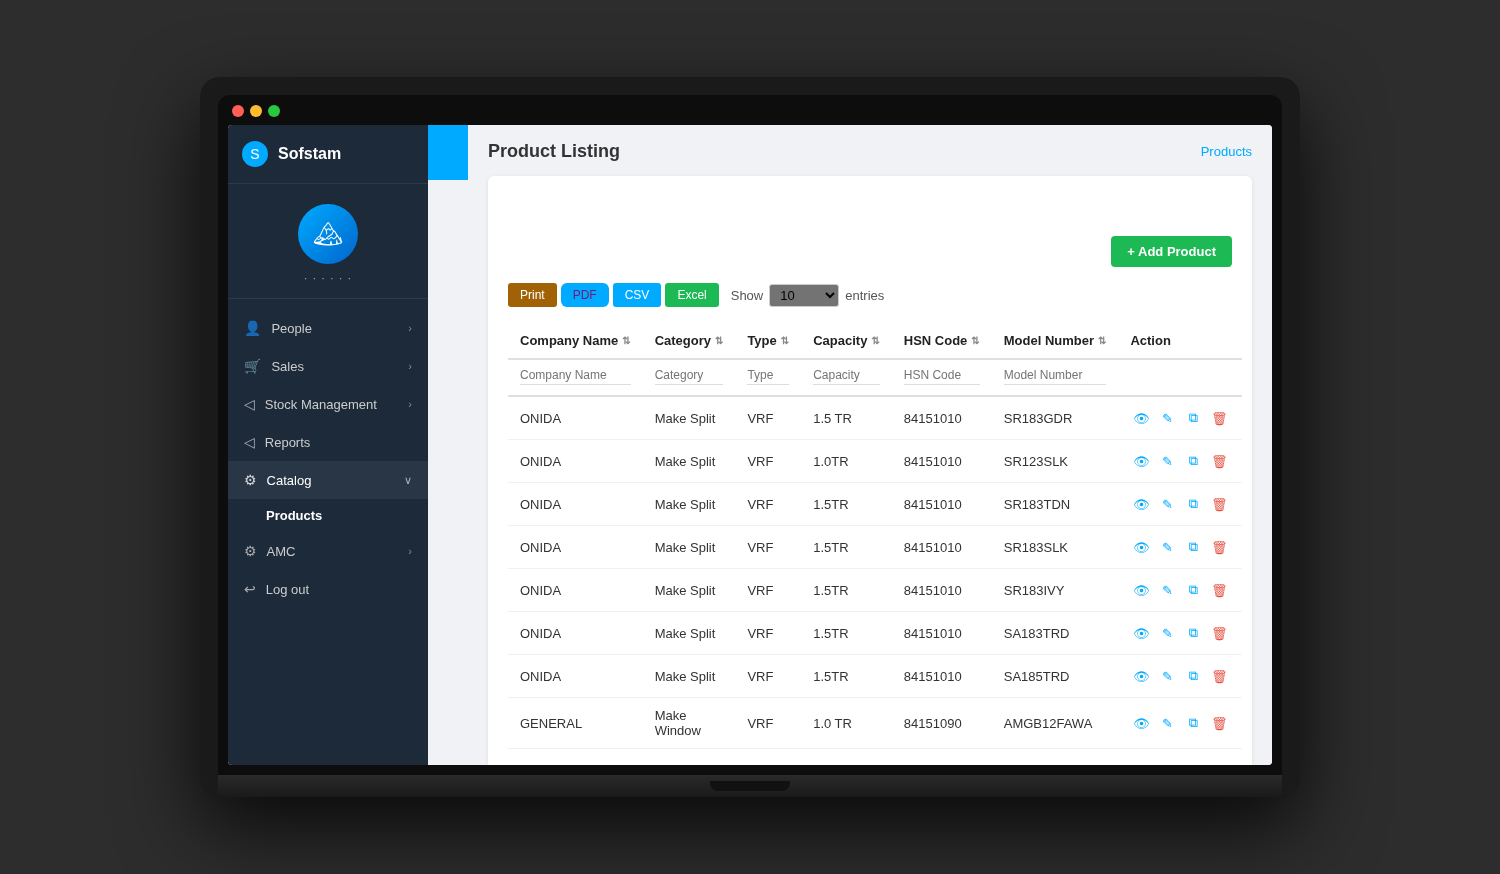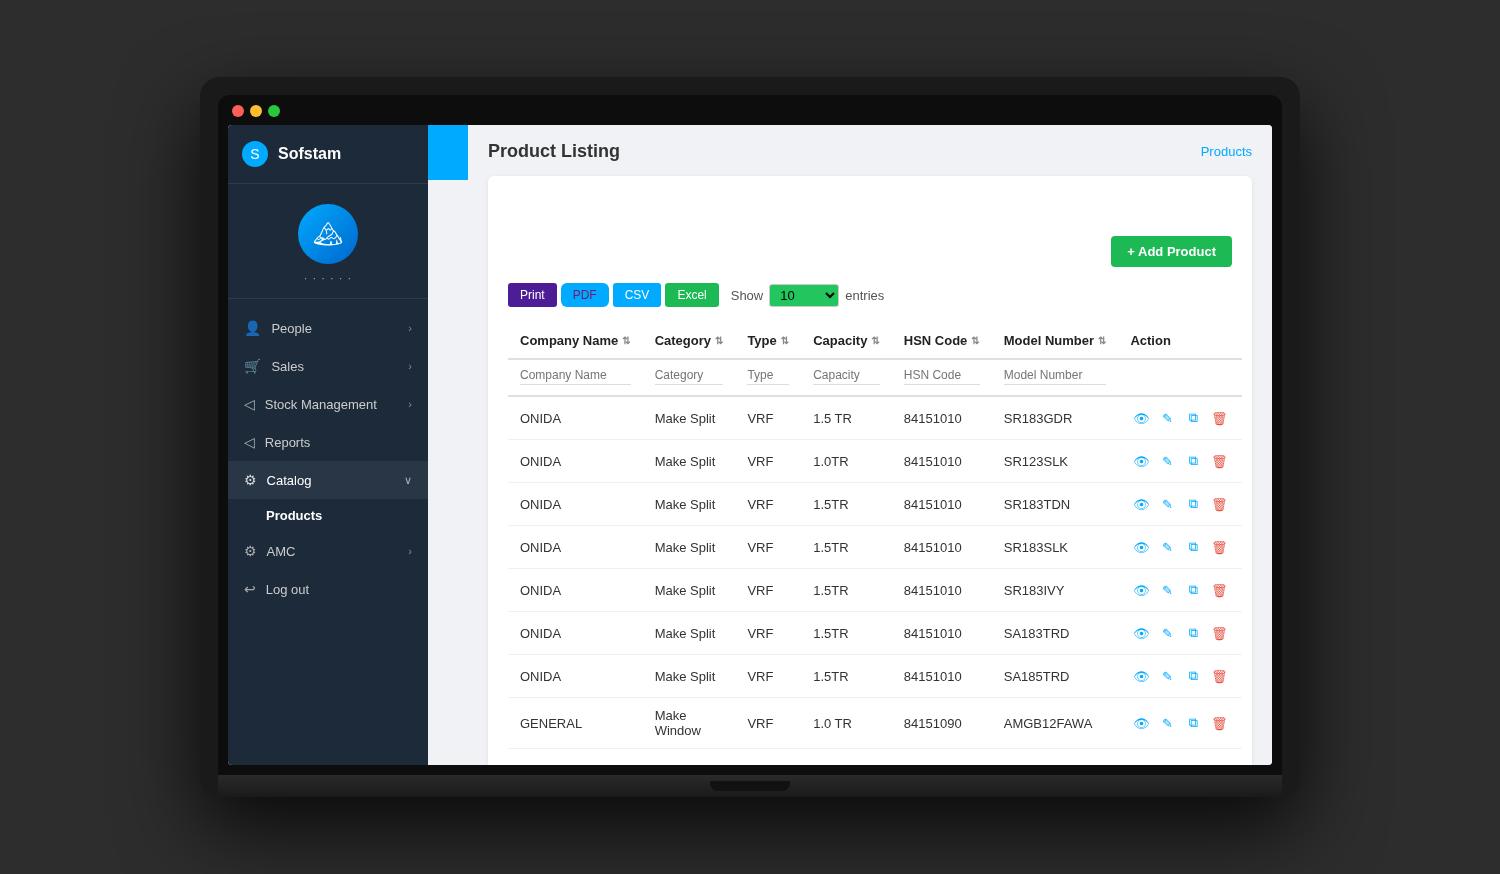--- a/index.html
+++ b/index.html
@@ -231,39 +231,39 @@
 
     .btn-export {
       padding: 5px 12px;
       font-size: 12px;
       border: none;
       border-radius: 3px;
       cursor: pointer;
       font-weight: 500;
     }
 
-    .btn-print { background: #4c1d95; color: white; }
+    .btn-print { background: #a16207; color: white; }
     .btn-pdf { background: #00aaff; color: #701a75; border-radius: 6px; }
     .btn-csv { background: #00aaff; color: white; }
     .btn-excel { background: #1db954; color: white; }
 
     .show-entries {
       display: flex;
       align-items: center;
       gap: 6px;
       font-size: 13px;
       color: #555;
     }
 
     .entries-select {
       border: 1px solid #ccc;
       border-radius: 3px;
       padding: 2px 20px 2px 6px;
       font-size: 13px;
-      background: #22c55e;
+      background: #737373;
       cursor: pointer;
     }
 
     .add-product-btn {
       background: #1db954;
       color: white;
       border: none;
       border-radius: 4px;
       padding: 8px 16px;
       font-size: 13px;

